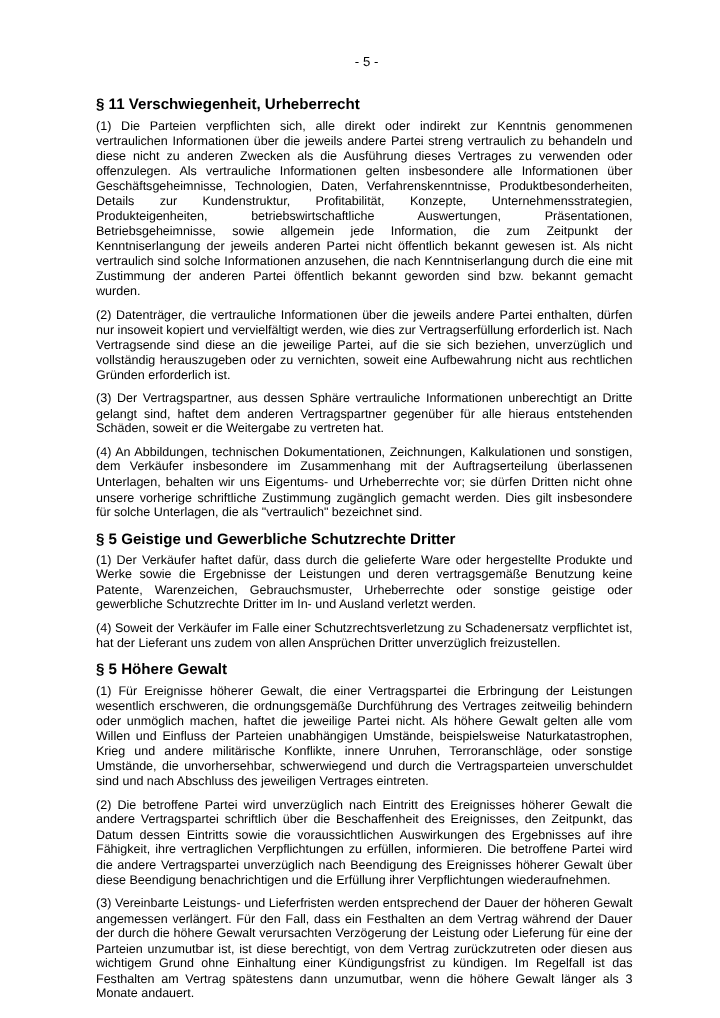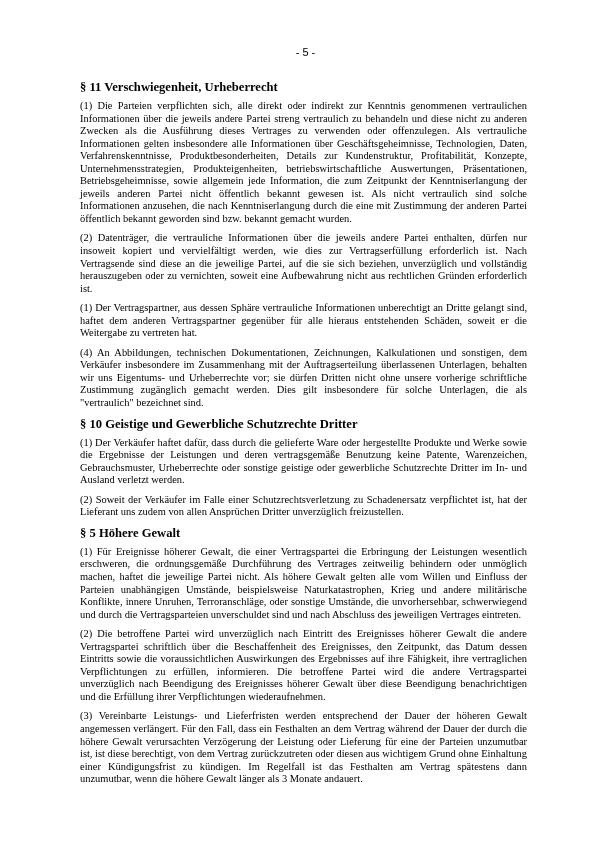--- a/index.html
+++ b/index.html
@@ -2,42 +2,42 @@
 <html><head>
 <meta charset="utf-8">
 <style>
   html, body { margin: 0; padding: 0; background: #ffffff; }
   body { width: 600px; height: 848px; position: relative; overflow: hidden; }
   .page { position: absolute; left: 80px; top: 0; width: 451px; color: #000; font-family: "Liberation Sans", sans-serif; }
   .pagenum { position: absolute; left: 0; width: 451px; top: 46px; text-align: center; font-size: 11px; line-height: 13px; }
   .content { position: absolute; left: 0; top: 80px; width: 451px; }
   h2 { font-size: 12.6px; font-weight: bold; margin: 0 0 5px 0; line-height: 15px; }
   p { font-size: 10.45px; line-height: 12.55px; margin: 0 4px 7px 0; text-align: justify; }
-  .sec { margin-bottom: 0; font-family: Liberation Serif, serif; }
+  .sec { margin-bottom: 0; }
   .sec + .sec h2 { margin-top: 1px; }
 </style>
 </head>
 <body>
 
 <div class="page">
   <div class="pagenum">- 5 -</div>
   <div class="content">
 
     <div class="sec">
       <h2>§ 11 Verschwiegenheit, Urheberrecht</h2>
       <p>(1) Die Parteien verpflichten sich, alle direkt oder indirekt zur Kenntnis genommenen vertraulichen Informationen über die jeweils andere Partei streng vertraulich zu behandeln und diese nicht zu anderen Zwecken als die Ausführung dieses Vertrages zu verwenden oder offenzulegen. Als vertrauliche Informationen gelten insbesondere alle Informationen über Geschäftsgeheimnisse, Technologien, Daten, Verfahrenskenntnisse, Produktbesonderheiten, Details zur Kundenstruktur, Profitabilität, Konzepte, Unternehmensstrategien, Produkteigenheiten, betriebswirtschaftliche Auswertungen, Präsentationen, Betriebsgeheimnisse, sowie allgemein jede Information, die zum Zeitpunkt der Kenntniserlangung der jeweils anderen Partei nicht öffentlich bekannt gewesen ist. Als nicht vertraulich sind solche Informationen anzusehen, die nach Kenntniserlangung durch die eine mit Zustimmung der anderen Partei öffentlich bekannt geworden sind bzw. bekannt gemacht wurden.</p>
       <p>(2) Datenträger, die vertrauliche Informationen über die jeweils andere Partei enthalten, dürfen nur insoweit kopiert und vervielfältigt werden, wie dies zur Vertragserfüllung erforderlich ist. Nach Vertragsende sind diese an die jeweilige Partei, auf die sie sich beziehen, unverzüglich und vollständig herauszugeben oder zu vernichten, soweit eine Aufbewahrung nicht aus rechtlichen Gründen erforderlich ist.</p>
-      <p>(1) Der Vertragspartner, aus dessen Sphäre vertrauliche Informationen unberechtigt an Dritte gelangt sind, haftet dem anderen Vertragspartner gegenüber für alle hieraus entstehenden Schäden, soweit er die Weitergabe zu vertreten hat.</p>
+      <p>(3) Der Vertragspartner, aus dessen Sphäre vertrauliche Informationen unberechtigt an Dritte gelangt sind, haftet dem anderen Vertragspartner gegenüber für alle hieraus entstehenden Schäden, soweit er die Weitergabe zu vertreten hat.</p>
       <p>(4) An Abbildungen, technischen Dokumentationen, Zeichnungen, Kalkulationen und sonstigen, dem Verkäufer insbesondere im Zusammenhang mit der Auftragserteilung überlassenen Unterlagen, behalten wir uns Eigentums- und Urheberrechte vor; sie dürfen Dritten nicht ohne unsere vorherige schriftliche Zustimmung zugänglich gemacht werden. Dies gilt insbesondere für solche Unterlagen, die als "vertraulich" bezeichnet sind.</p>
     </div>
 
     <div class="sec">
-      <h2>§ 10 Geistige und Gewerbliche Schutzrechte Dritter</h2>
+      <h2>§ 5 Geistige und Gewerbliche Schutzrechte Dritter</h2>
       <p>(1) Der Verkäufer haftet dafür, dass durch die gelieferte Ware oder hergestellte Produkte und Werke sowie die Ergebnisse der Leistungen und deren vertragsgemäße Benutzung keine Patente, Warenzeichen, Gebrauchsmuster, Urheberrechte oder sonstige geistige oder gewerbliche Schutzrechte Dritter im In- und Ausland verletzt werden.</p>
-      <p>(2) Soweit der Verkäufer im Falle einer Schutzrechtsverletzung zu Schadenersatz verpflichtet ist, hat der Lieferant uns zudem von allen Ansprüchen Dritter unverzüglich freizustellen.</p>
+      <p>(4) Soweit der Verkäufer im Falle einer Schutzrechtsverletzung zu Schadenersatz verpflichtet ist, hat der Lieferant uns zudem von allen Ansprüchen Dritter unverzüglich freizustellen.</p>
     </div>
 
     <div class="sec">
       <h2>§ 5 Höhere Gewalt</h2>
       <p>(1) Für Ereignisse höherer Gewalt, die einer Vertragspartei die Erbringung der Leistungen wesentlich erschweren, die ordnungsgemäße Durchführung des Vertrages zeitweilig behindern oder unmöglich machen, haftet die jeweilige Partei nicht. Als höhere Gewalt gelten alle vom Willen und Einfluss der Parteien unabhängigen Umstände, beispielsweise Naturkatastrophen, Krieg und andere militärische Konflikte, innere Unruhen, Terroranschläge, oder sonstige Umstände, die unvorhersehbar, schwerwiegend und durch die Vertragsparteien unverschuldet sind und nach Abschluss des jeweiligen Vertrages eintreten.</p>
       <p>(2) Die betroffene Partei wird unverzüglich nach Eintritt des Ereignisses höherer Gewalt die andere Vertragspartei schriftlich über die Beschaffenheit des Ereignisses, den Zeitpunkt, das Datum dessen Eintritts sowie die voraussichtlichen Auswirkungen des Ergebnisses auf ihre Fähigkeit, ihre vertraglichen Verpflichtungen zu erfüllen, informieren. Die betroffene Partei wird die andere Vertragspartei unverzüglich nach Beendigung des Ereignisses höherer Gewalt über diese Beendigung benachrichtigen und die Erfüllung ihrer Verpflichtungen wiederaufnehmen.</p>
       <p>(3) Vereinbarte Leistungs- und Lieferfristen werden entsprechend der Dauer der höheren Gewalt angemessen verlängert. Für den Fall, dass ein Festhalten an dem Vertrag während der Dauer der durch die höhere Gewalt verursachten Verzögerung der Leistung oder Lieferung für eine der Parteien unzumutbar ist, ist diese berechtigt, von dem Vertrag zurückzutreten oder diesen aus wichtigem Grund ohne Einhaltung einer Kündigungsfrist zu kündigen. Im Regelfall ist das Festhalten am Vertrag spätestens dann unzumutbar, wenn die höhere Gewalt länger als 3 Monate andauert.</p>
     </div>
 
   </div>

